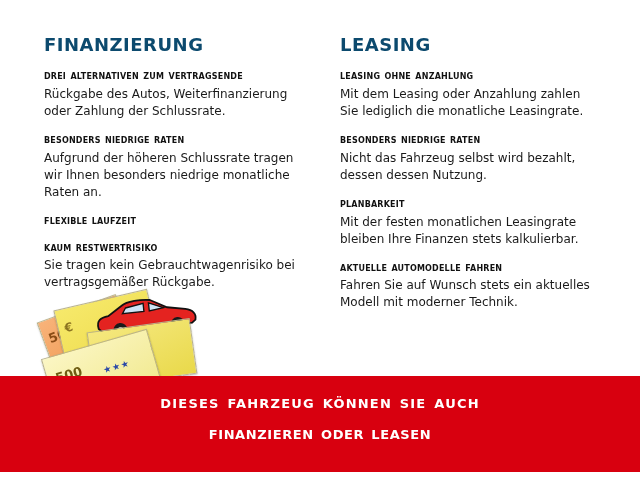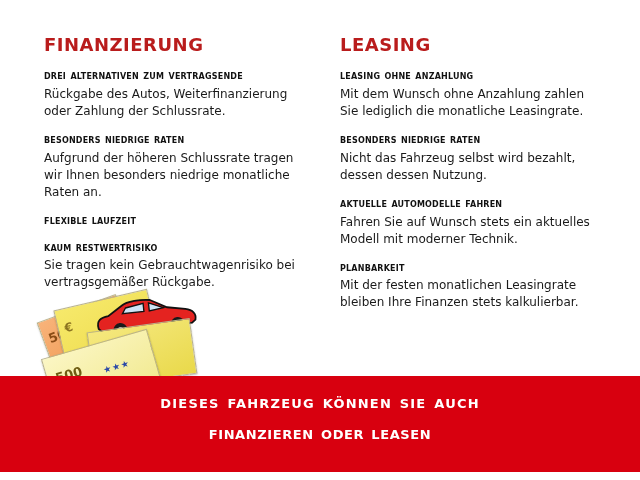--- a/index.html
+++ b/index.html
@@ -22,21 +22,21 @@
     padding: 30px 38px 0 44px;
   }
   .cols {
     display: flex;
     gap: 28px;
   }
   .col { width: 268px; }
   .col.right { width: 262px; }
 
   h1.heading {
-    color: #b91c1c;
+    color: #0c4a6e;
     font-family: "DejaVu Sans", sans-serif;
     font-weight: bold;
     font-size: 25px;
     letter-spacing: 0.5px;
     font-variant: small-caps;
     text-transform: lowercase;
     margin-bottom: 14px;
     line-height: 1;
   }
   .block { margin-bottom: 13px; }
@@ -172,33 +172,33 @@
           <h2>Kaum Restwertrisiko</h2>
           <p>Sie tragen kein Gebrauchtwagenrisiko bei vertragsgemäßer Rückgabe.</p>
         </div>
       </div>
 
       <div class="col right">
         <h1 class="heading">Leasing</h1>
 
         <div class="block">
           <h2>Leasing ohne Anzahlung</h2>
-          <p>Mit dem Wunsch ohne Anzahlung zahlen Sie lediglich die monatliche Leasingrate.</p>
+          <p>Mit dem Leasing oder Anzahlung zahlen Sie lediglich die monatliche Leasingrate.</p>
         </div>
         <div class="block">
           <h2>Besonders niedrige Raten</h2>
           <p>Nicht das Fahrzeug selbst wird bezahlt, dessen dessen Nutzung.</p>
         </div>
         <div class="block">
+          <h2>Planbarkeit</h2>
+          <p>Mit der festen monatlichen Leasingrate bleiben Ihre Finanzen stets kalkulierbar.</p>
+        </div>
+        <div class="block">
           <h2>Aktuelle Automodelle fahren</h2>
           <p>Fahren Sie auf Wunsch stets ein aktuelles Modell mit moderner Technik.</p>
-        </div>
-        <div class="block">
-          <h2>Planbarkeit</h2>
-          <p>Mit der festen monatlichen Leasingrate bleiben Ihre Finanzen stets kalkulierbar.</p>
         </div>
       </div>
 
     </div>
   </div>
 
   <div class="illu">
 
     <div class="bill bill-50">
       <span class="denom">50</span>

